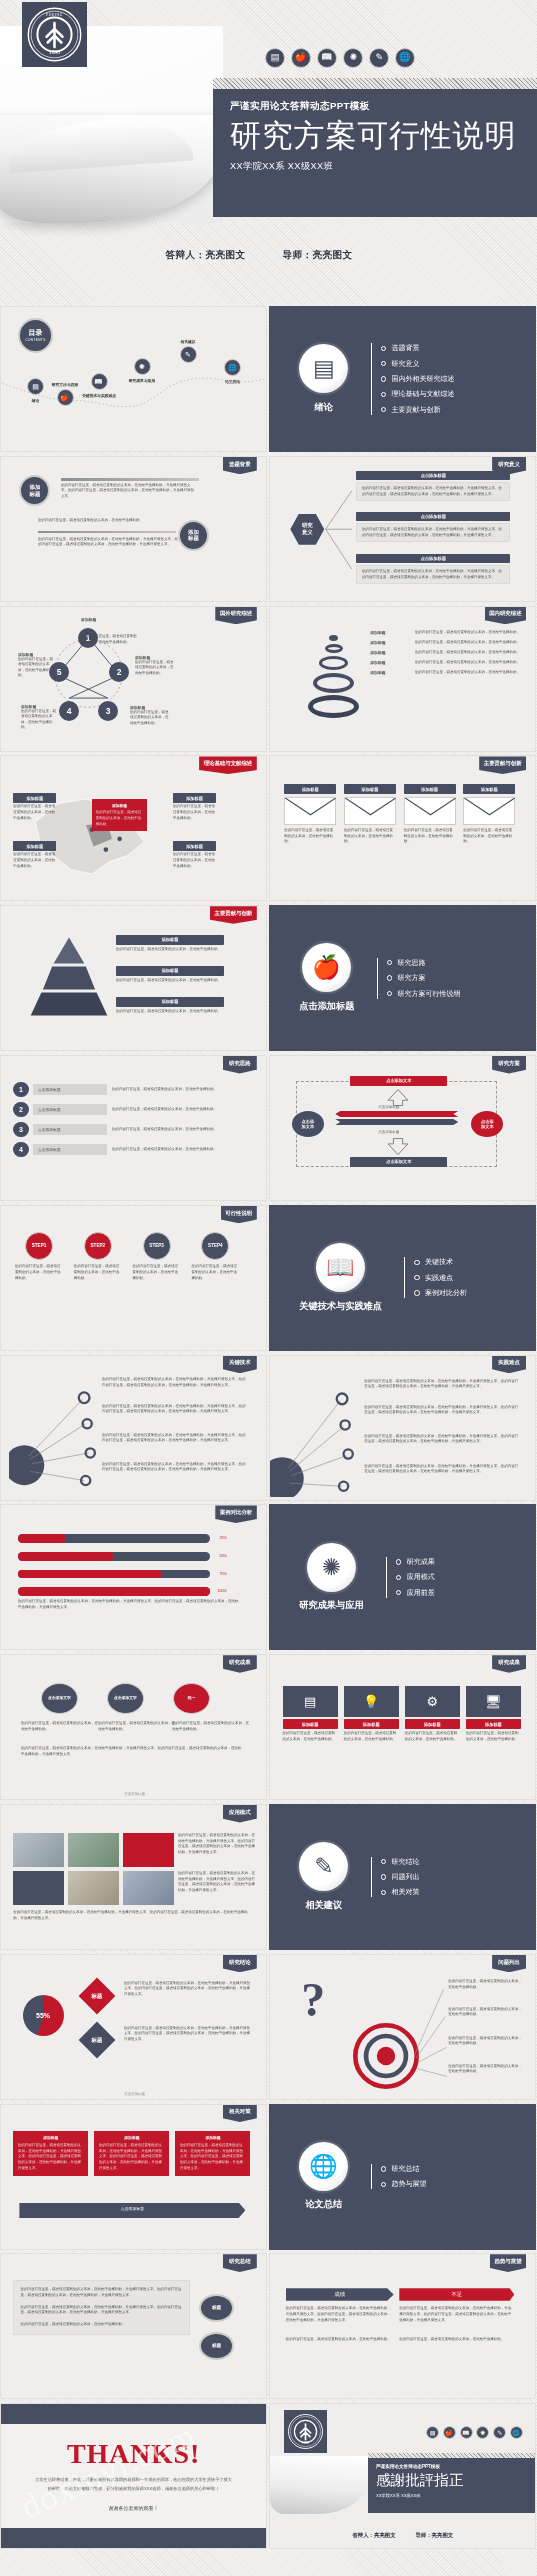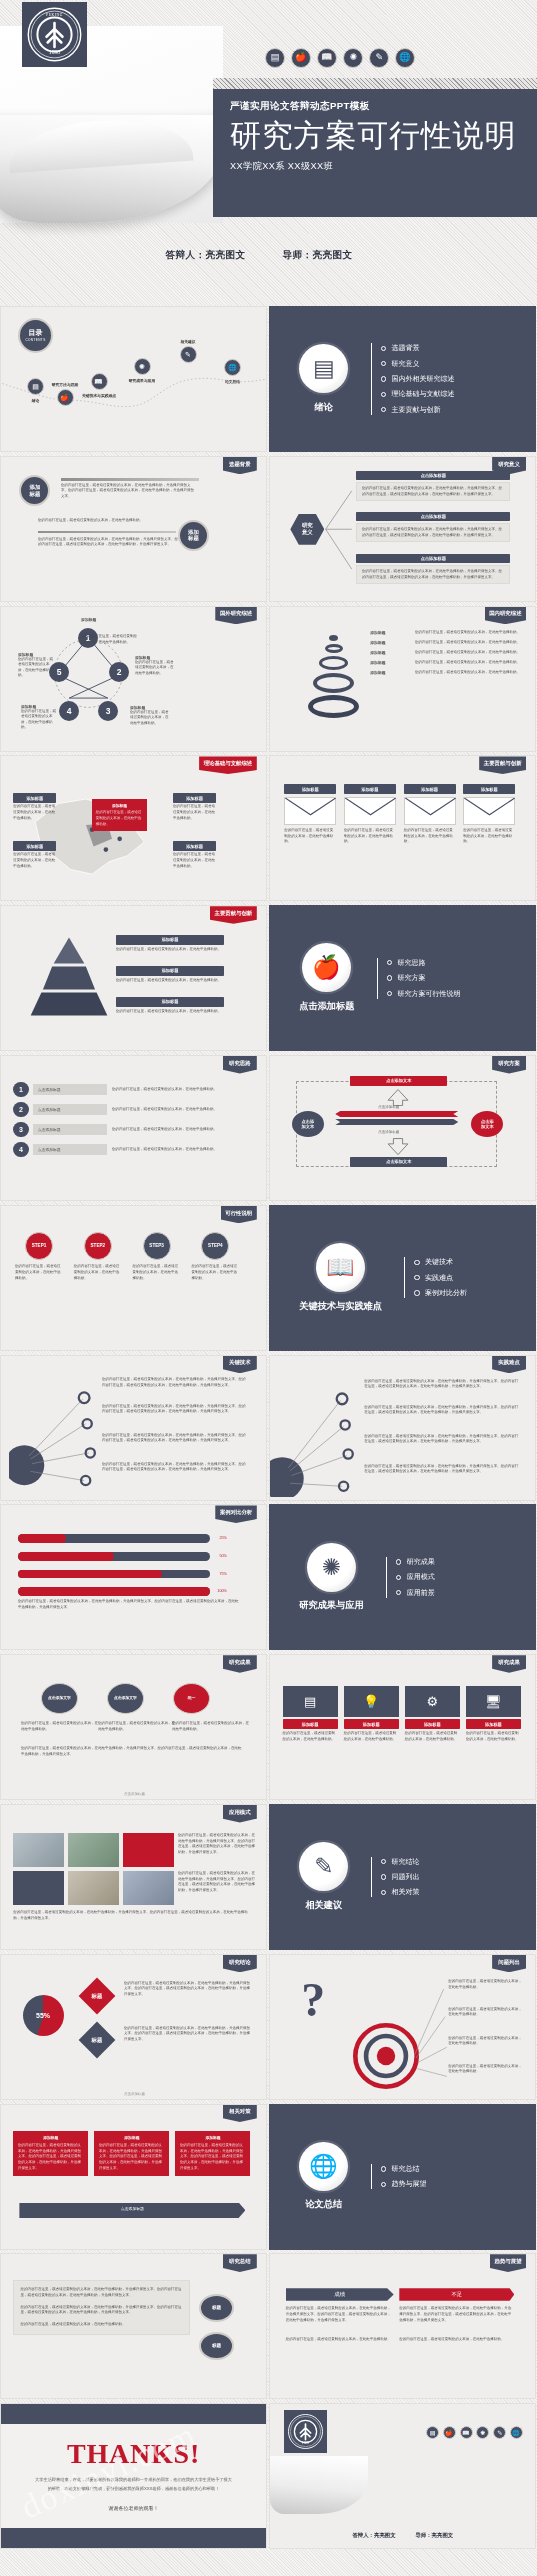--- a/index.html
+++ b/index.html
@@ -935,20 +935,26 @@
       </div>
       <div class="end-icons">
         <div class="ti">▤</div>
         <div class="ti">🍎</div>
         <div class="ti">📖</div>
         <div class="ti">✺</div>
         <div class="ti">✎</div>
         <div class="ti">🌐</div>
       </div>
       <div class="end-book"></div>
+      <div class="end-title">
+        <div class="hatch"></div>
+        <div class="end-sub">严谨实用论文答辩动态PPT模板</div>
+        <div class="end-main">感謝批評指正</div>
+        <div class="end-dept">XX学院XX系  XX级XX班</div>
+      </div>
       <div class="end-presenter">
         <span>答辩人：亮亮图文</span>
         <span>导师：亮亮图文</span>
       </div>
     </div>
   </div>
 
 </div>
 
 <div class="wm">doxinyi.com</div>

